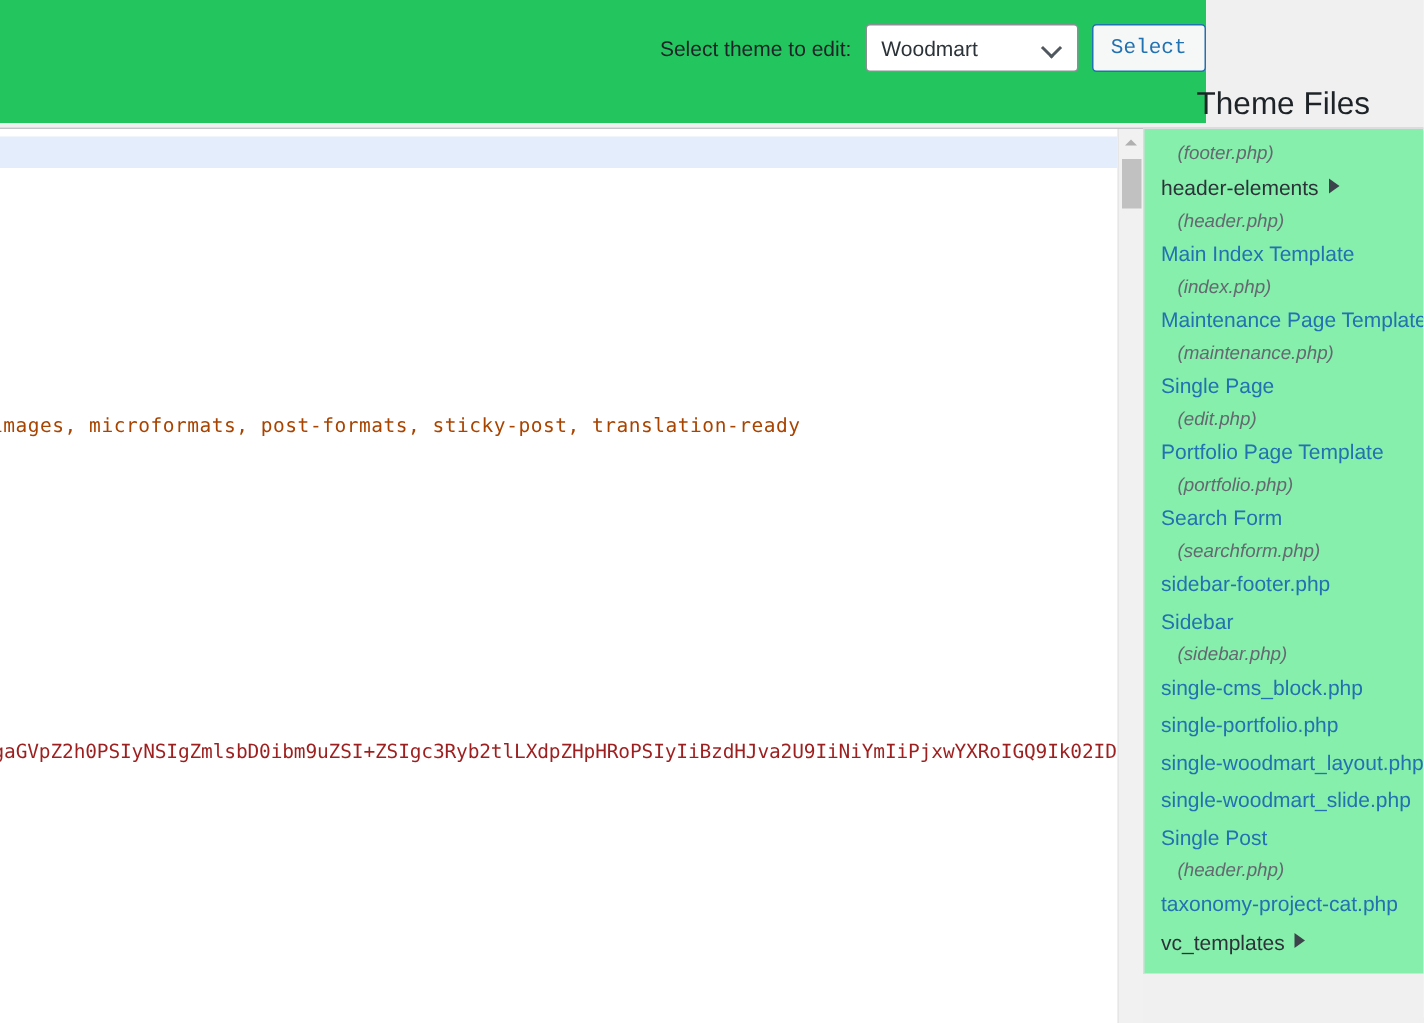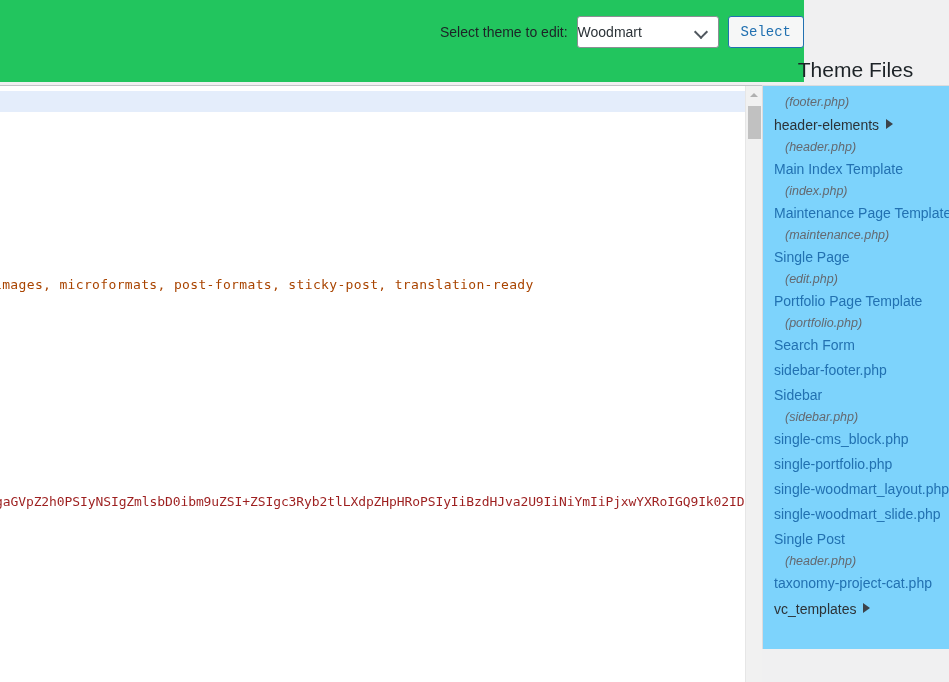--- a/index.html
+++ b/index.html
@@ -55,20 +55,21 @@
     border: 1px solid #8c8f94;
     border-radius: 3px;
     box-sizing: border-box;
     display: flex;
     align-items: center;
     box-shadow: 0 0 0 transparent;
   }
   .theme-select-value {
     font-size: 14px;
     color: #2c3338;
+    padding-left: 10px;
     flex: 1;
     white-space: nowrap;
     overflow: hidden;
   }
   .chevron {
     width: 16px;
     height: 16px;
     margin-right: 8px;
     flex: none;
     position: relative;
@@ -203,21 +204,21 @@
     background: #c1c1c1;
   }
 
   
   .files-panel {
     position: absolute;
     left: 762px;
     top: 85px;
     width: 187px;
     height: 564px;
-    background: #7dd3fc;
+    background: #86efac;
     border-left: 1px solid #dcdcde;
     border-top: 1px solid #dcdcde;
     box-sizing: border-box;
     overflow: hidden;
   }
   .files-list {
     position: absolute;
     left: 0;
     top: -18px;
     width: 186px;
@@ -322,20 +323,21 @@
         <li class="file-item">
           <a class="file-link">Single Page</a>
           <span class="file-sub">(edit.php)</span>
         </li>
         <li class="file-item">
           <a class="file-link">Portfolio Page Template</a>
           <span class="file-sub">(portfolio.php)</span>
         </li>
         <li class="file-item">
           <a class="file-link">Search Form</a>
+          <span class="file-sub">(searchform.php)</span>
         </li>
         <li class="file-item">
           <a class="file-link">sidebar-footer.php</a>
         </li>
         <li class="file-item">
           <a class="file-link">Sidebar</a>
           <span class="file-sub">(sidebar.php)</span>
         </li>
         <li class="file-item">
           <a class="file-link">single-cms_block.php</a>

